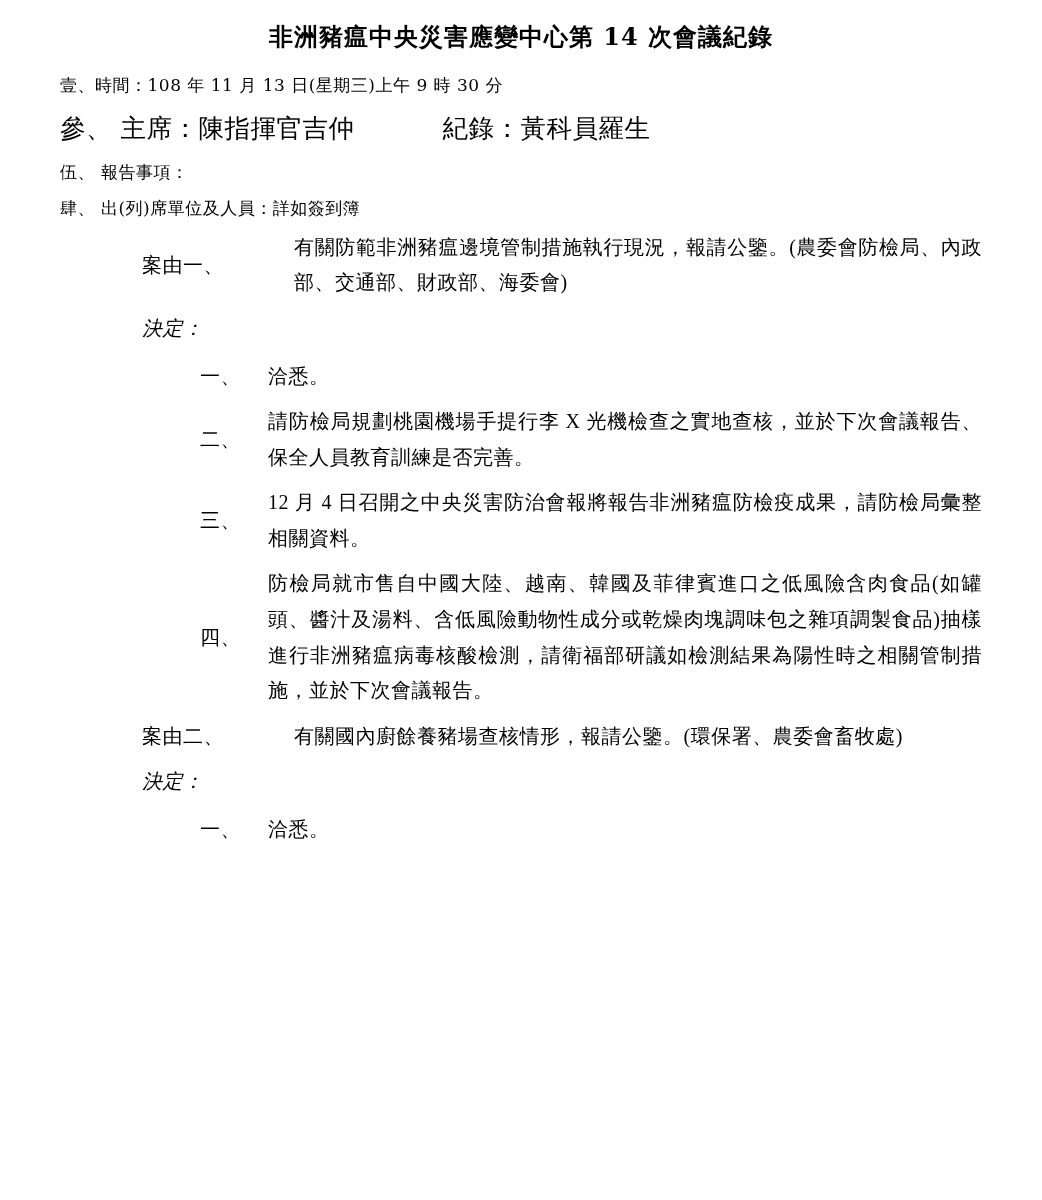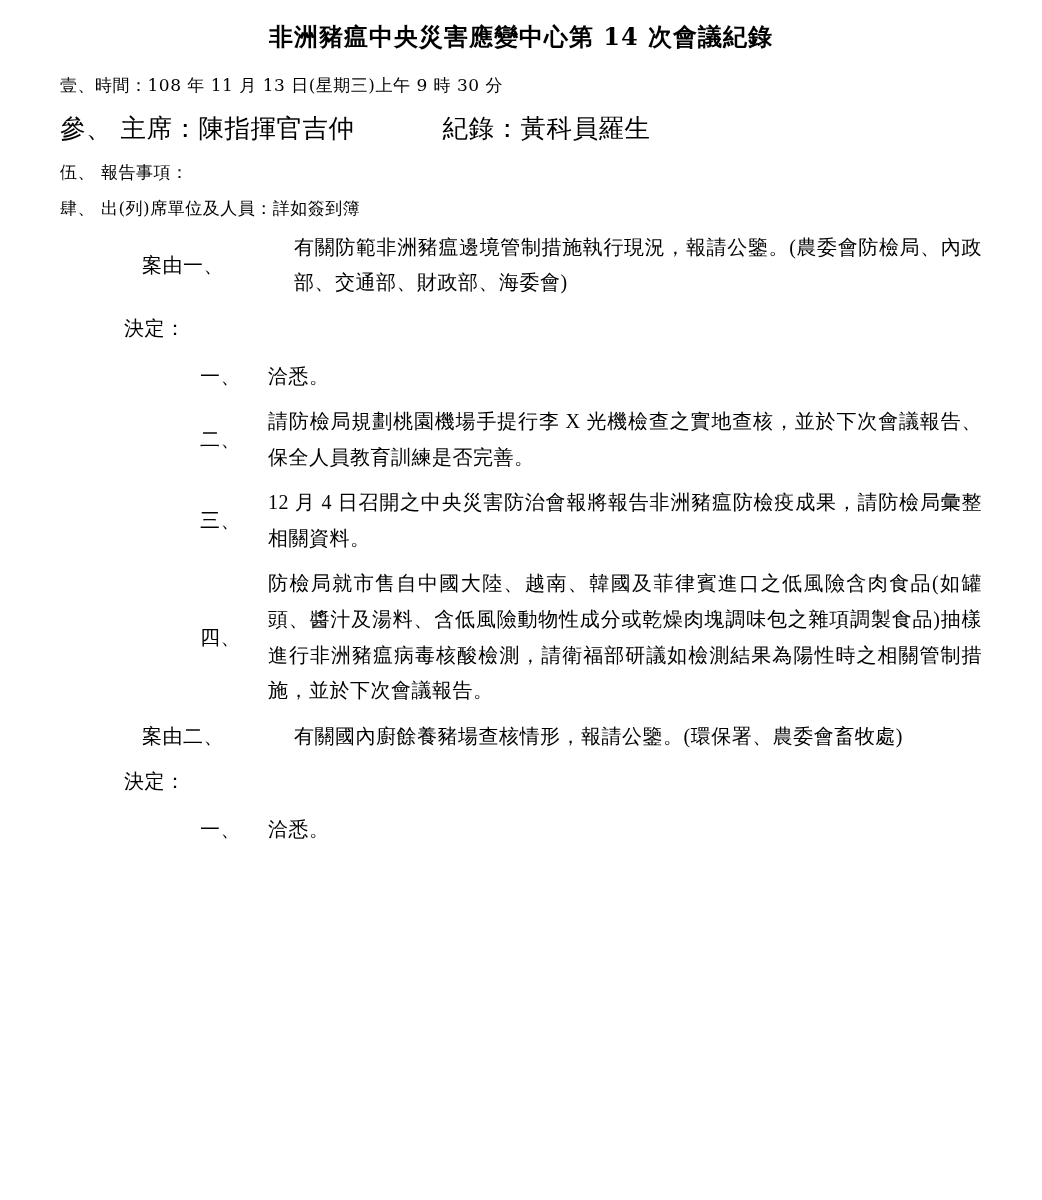--- a/index.html
+++ b/index.html
@@ -63,21 +63,21 @@
   .chair-line .chair {
     white-space: nowrap;
   }
   .chair-line .recorder {
     white-space: nowrap;
     margin-left: 88px;
   }
 
   .case-row { margin-left: 82px; margin-bottom: 10px; }
   .case-row .marker { width: 152px; }
-  .decision-row { margin-left: 64px; margin-bottom: 12px; }
+  .decision-row { margin-left: 82px; margin-bottom: 12px; font-style: italic; }
   .item-row { margin-left: 140px; margin-bottom: 10px; }
   .item-row .marker { width: 68px; }
 </style>
 </head>
 <body>
 
 <div class="page">
 
   <div class="doc-title">非洲豬瘟中央災害應變中心第 14 次會議紀錄</div>
 

